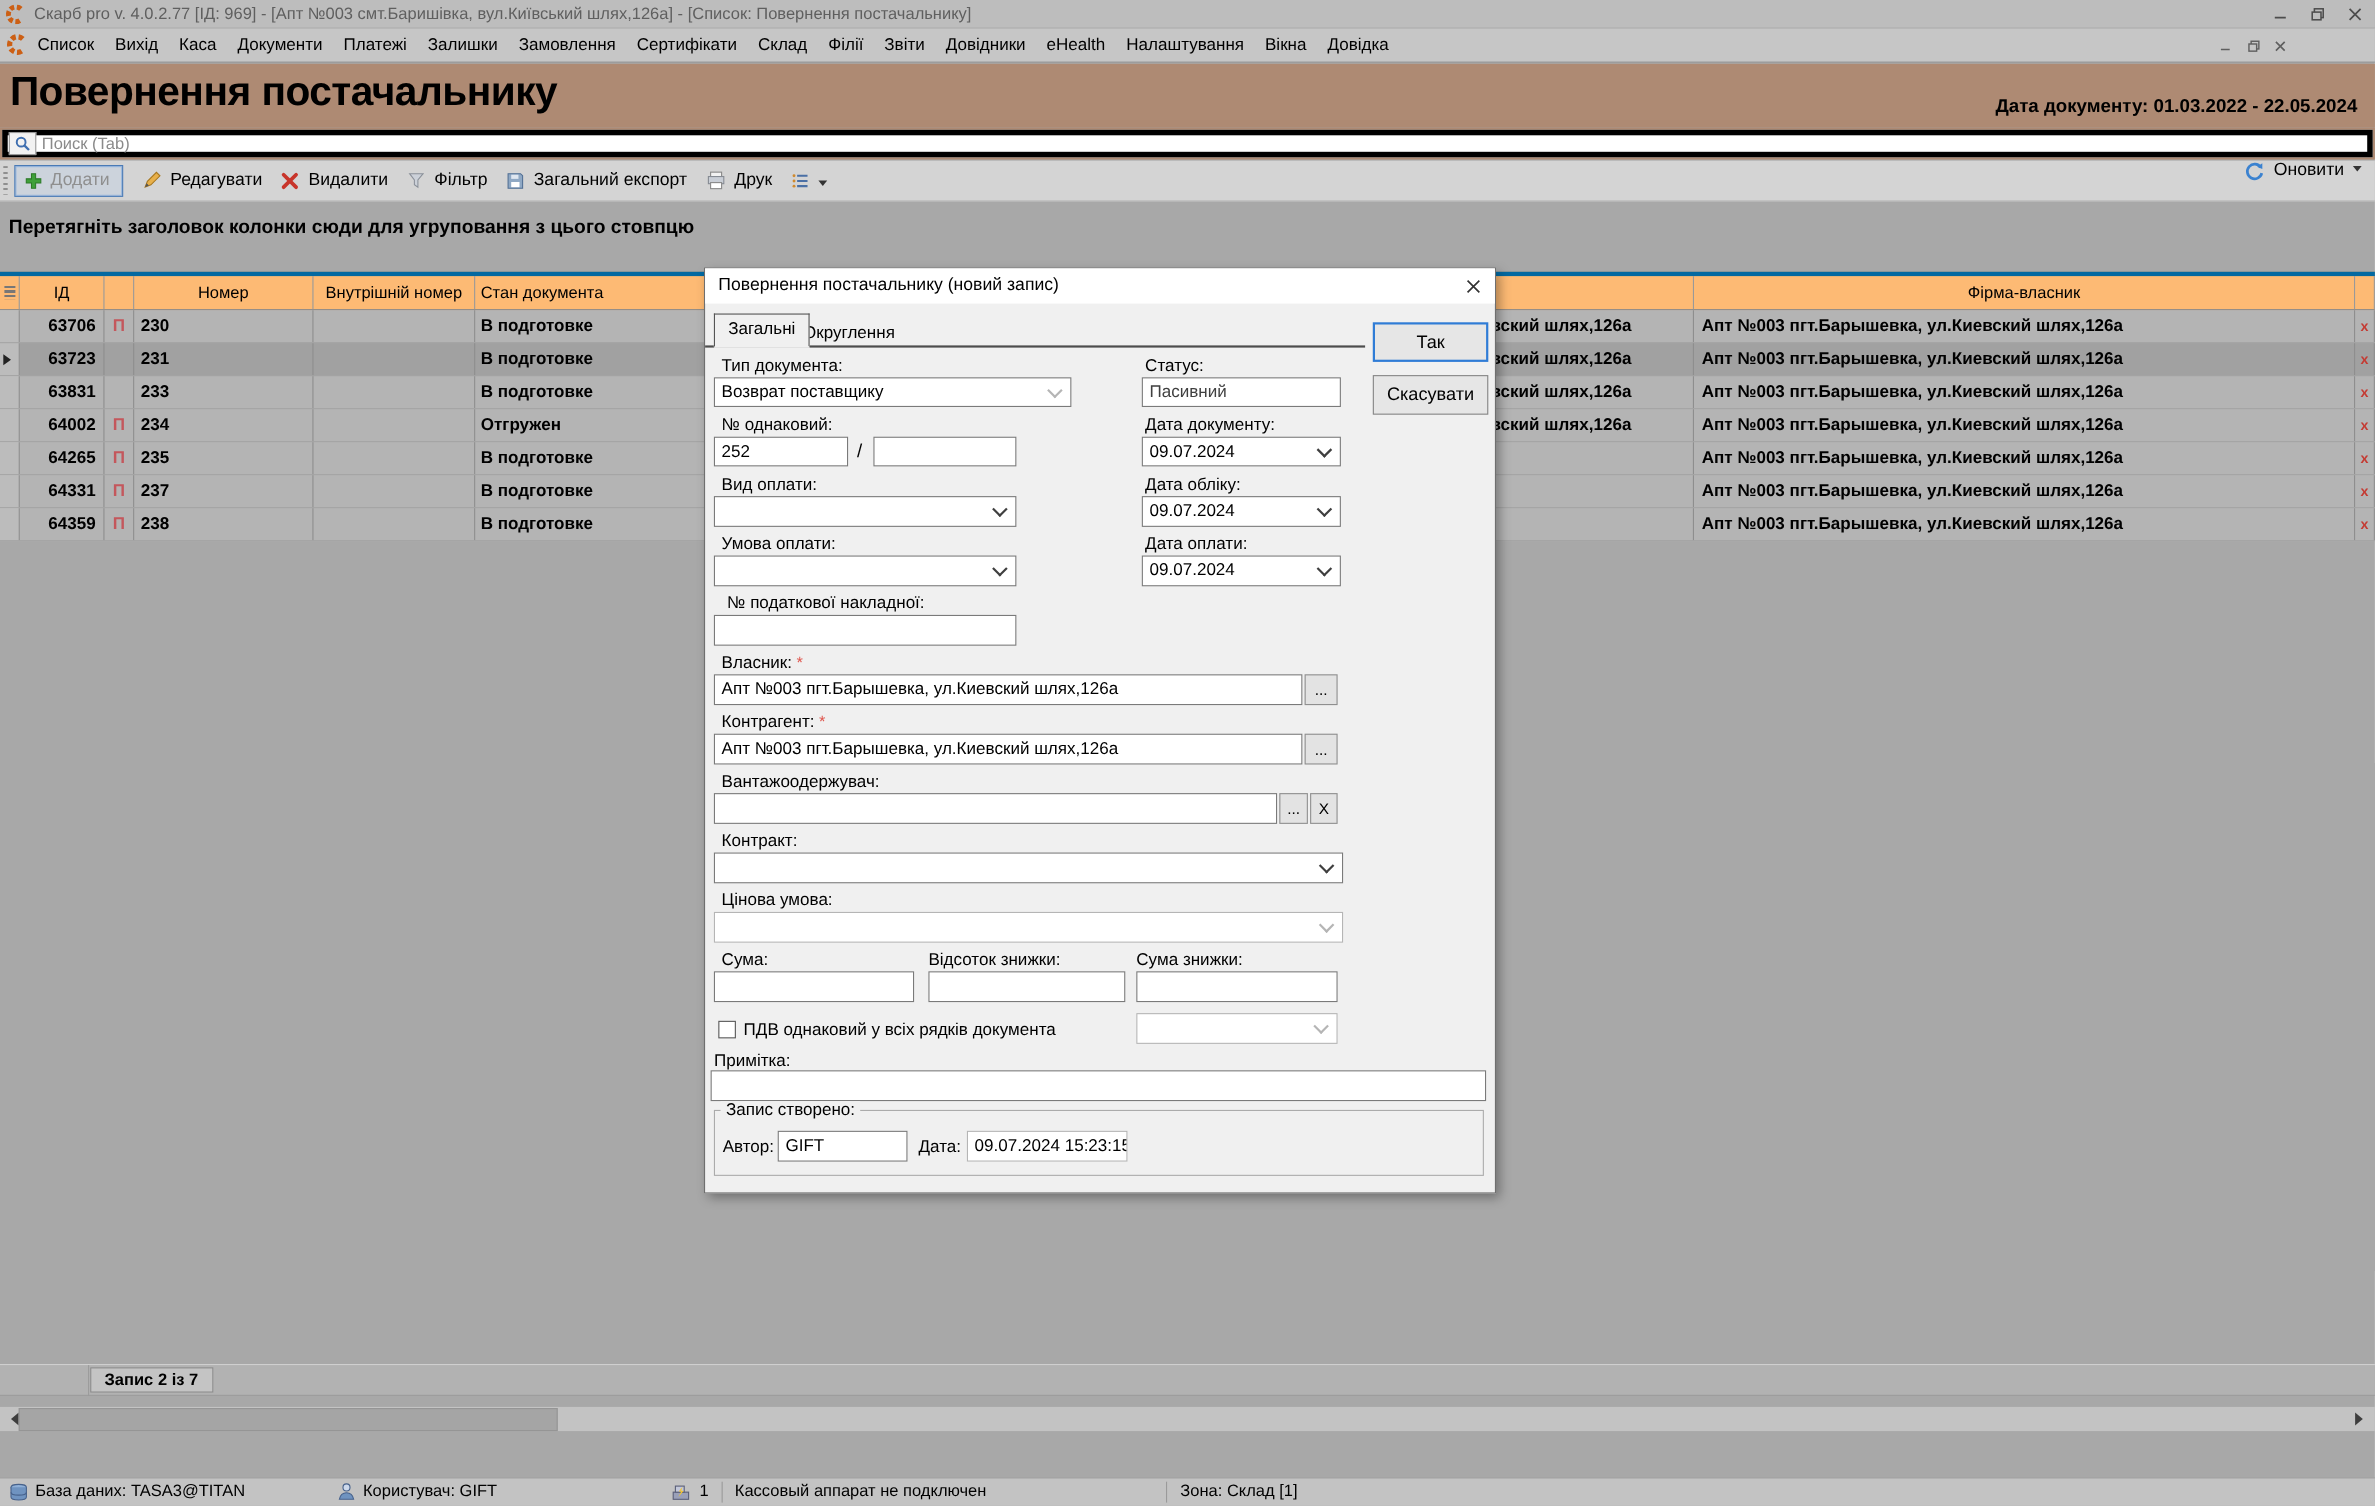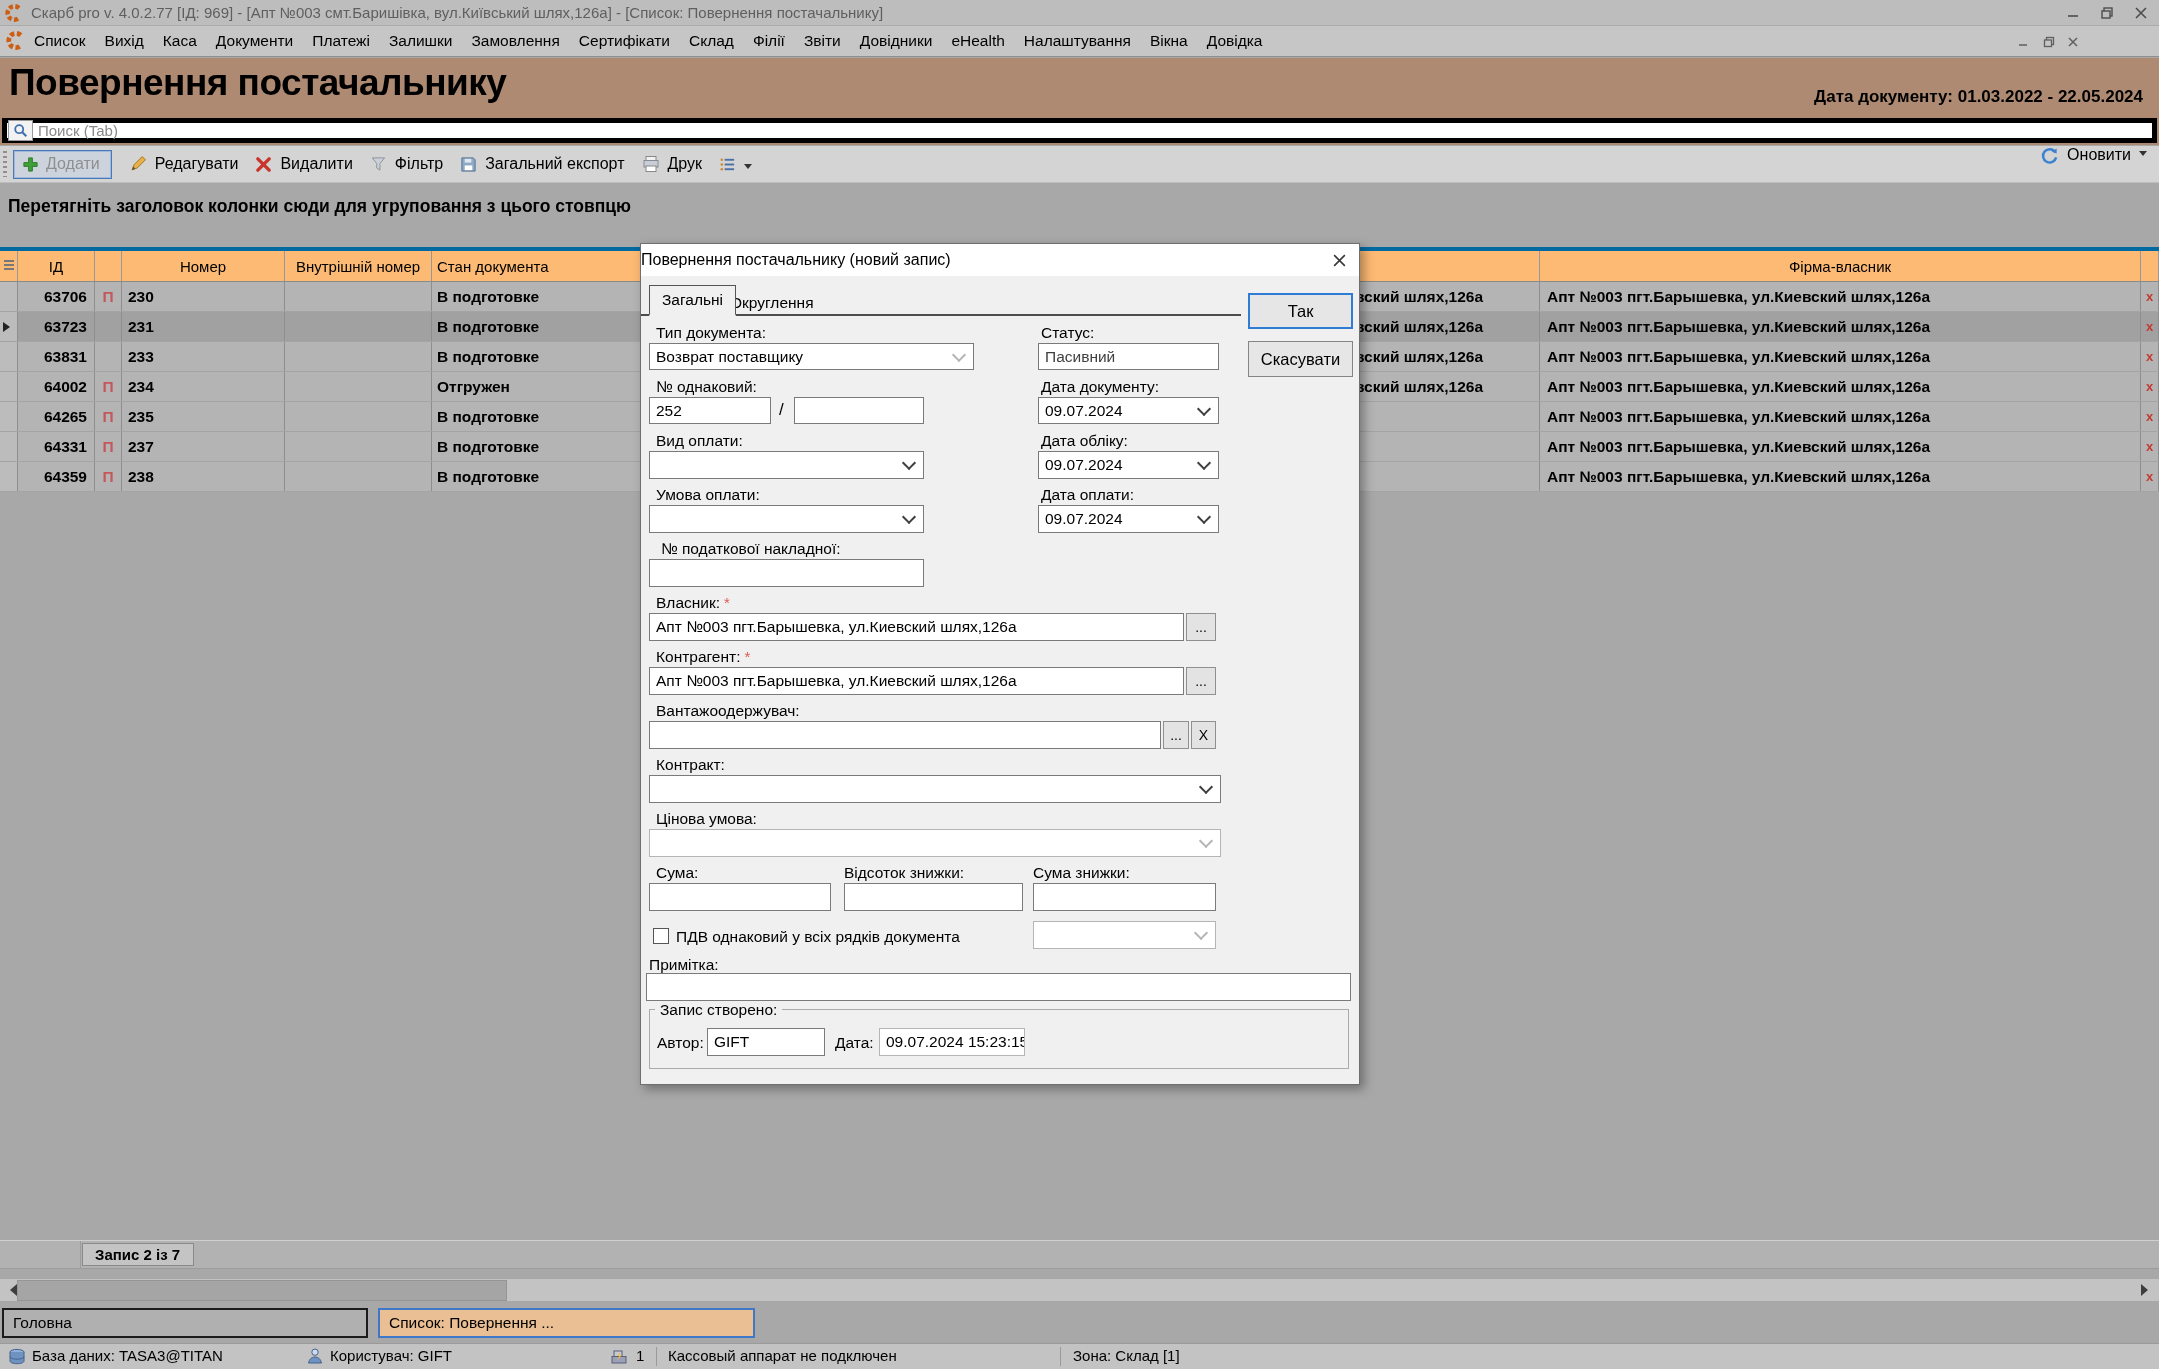--- a/index.html
+++ b/index.html
@@ -68,21 +68,21 @@
   .g-row .c-contr{padding-left:5px}
   .g-row .c-owner{padding-left:7px}
   .g-row .c-x{color:#c43b33;justify-content:center;font-size:13px}
   .rowmark{width:0;height:0;border:5px solid transparent;border-left:7px solid #222}
   .corner-grip{width:10px;height:12px;
     background:repeating-linear-gradient(180deg,#777 0 2px,transparent 2px 4px)}
 
   
   #dialog{position:absolute;left:640px;top:243px;width:720px;height:842px;background:#f0f0f0;
     border:1px solid #6f6f6f;box-shadow:4px 4px 10px rgba(0,0,0,.35);z-index:10;box-sizing:border-box}
-  .dlg-title{height:32px;background:#fff;display:flex;align-items:center;font-size:16px}
+  .dlg-title{height:32px;background:#fff;display:flex;align-items:center;padding-left:12px;font-size:16px}
   .dlg-close{position:absolute;right:10px;top:7px;width:20px;height:18px;display:flex;align-items:center;justify-content:center}
   .tab{position:absolute;height:27px;display:flex;align-items:center;padding:0 12px;font-size:15.5px;box-sizing:border-box}
   .tab.active{border:1px solid #555;border-bottom:2px solid #f0f0f0;background:#f0f0f0;z-index:3;top:41px;height:31px}
   .tab.idle{top:45px}
   .tabline{position:absolute;left:0;top:70px;width:600px;border-bottom:2px solid #4d4d4d}
   .dlg-btn{position:absolute;left:607px;width:105px;height:36px;display:flex;align-items:center;justify-content:center;
     background:#e6e6e6;font-size:16.5px;box-sizing:border-box}
   #btn-ok{top:49px;border:2px solid #2f7cd6}
   #btn-cancel{top:97px;border:1px solid #858585}
   .lbl{position:absolute;font-size:15.5px;white-space:nowrap}
@@ -546,24 +546,20 @@
     <div class="vdiv"></div>
     <div class="recbox">Запис 2 із 7</div>
   </div>
 
   <div id="hscroll">
     <span class="arr-l"></span>
     <div class="thumb"></div>
     <span class="arr-r"></span>
   </div>
 
-  <div id="wintabs">
-    <div class="wtab" id="wtab-main">Головна</div>
-    <div class="wtab" id="wtab-list">Список: Повернення  ...</div>
-  </div>
 
   <div id="statusbar">
     <span class="s-item" style="left:8px;top:4px">
       <svg width="18" height="18" viewBox="0 0 18 18">
           <ellipse cx="9" cy="4" rx="7" ry="2.6" fill="#8fb0d8" stroke="#47628c"></ellipse>
           <path d="M2 4v9c0 1.5 3.1 2.7 7 2.7s7-1.2 7-2.7V4" fill="#6f93c0" stroke="#47628c"></path>
           <path d="M2 8.5c0 1.5 3.1 2.7 7 2.7s7-1.2 7-2.7" fill="none" stroke="#47628c"></path>
         </svg>
     </span>
     <span class="s-item" style="left:32px">База даних: TASA3@TITAN</span>

